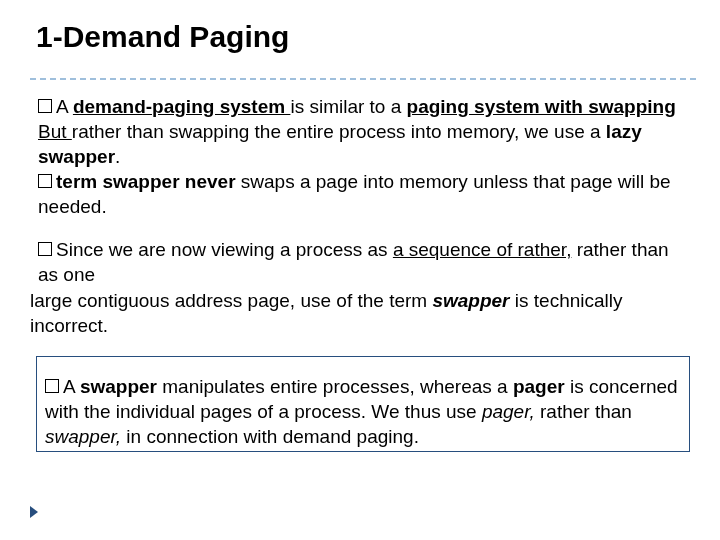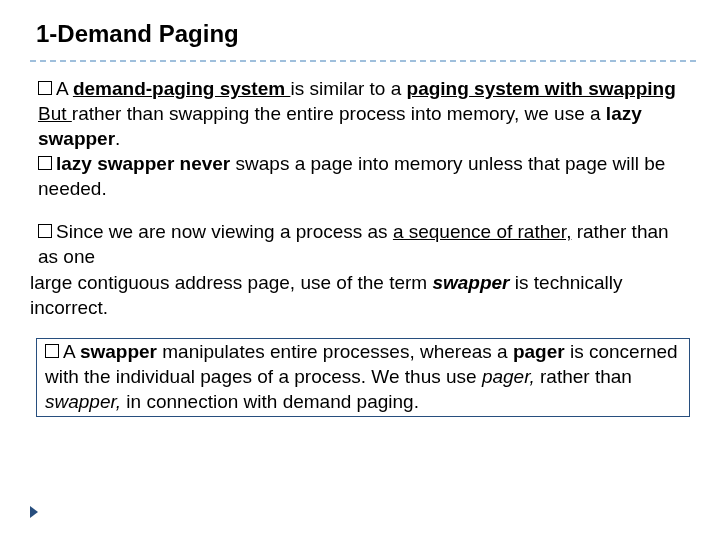--- a/index.html
+++ b/index.html
@@ -1,37 +1,37 @@
 <!DOCTYPE html>
 <html><head>
 <meta charset="utf-8">
 <style>
   html,body{margin:0;padding:0;width:720px;height:540px;background:#fff;font-family:Arial,Helvetica,sans-serif;color:#000;}
   .slide{box-sizing:border-box;width:720px;height:540px;padding:14px 24px 14px 30px;position:relative;}
-  .title{font-size:24px;font-weight:700;margin:6px 0 12px 6px;}
+  .title{font-size:30px;font-weight:700;margin:6px 0 24px 6px;}
   .divider{border:none;border-top:2px dashed #9fbfdc;margin:6px 0 14px 0;}
   .bullet{font-size:19px;line-height:1.32;margin:0 8px 18px 8px;}
   .sq{display:inline-block;width:12px;height:12px;border:1px solid #000;margin-right:4px;vertical-align:baseline;position:relative;top:0px;}
   .u{text-decoration:underline;}
   .b{font-weight:700;}
   .i{font-style:italic;}
-  .box{border:1px solid #274e7e;padding:0 8px 2px 8px;margin:0 6px;}
+  .box{border:1px solid #274e7e;padding:17px 8px 2px 8px;margin:0 6px;}
   .arrow{position:absolute;left:30px;bottom:22px;width:0;height:0;border-left:8px solid #274e7e;border-top:6px solid transparent;border-bottom:6px solid transparent;}
 </style>
 </head>
 <body>
 
 <div class="slide">
   <div class="title">1-Demand Paging</div>
   <hr class="divider">
 
   <div class="bullet">
     <span class="sq"></span><span>A </span><span class="b u">demand-paging system </span><span>is similar to a </span><span class="b u">paging system with swapping </span><span class="u">But </span><span> rather than swapping the entire process into memory,  we use a </span><span class="b">lazy swapper</span><span>.</span>
     <br>
-    <span class="sq"></span><span class="b">lazy swapper never </span><span>swaps a page into memory unless that page will be needed.</span>
+    <span class="sq"></span><span class="b">term swapper never </span><span>swaps a page into memory unless that page will be needed.</span>
   </div>
 
   <div class="bullet">
     <span class="sq"></span><span>Since we are now viewing a process as </span><span class="u">a sequence of rather,</span><span> rather than as one</span>
     <div style="margin-left:-8px;">
       <span>large contiguous address page, use of the term </span><span class="b i">swapper</span><span> is technically incorrect.</span>
     </div>
   </div>
 
   <div class="box bullet">

